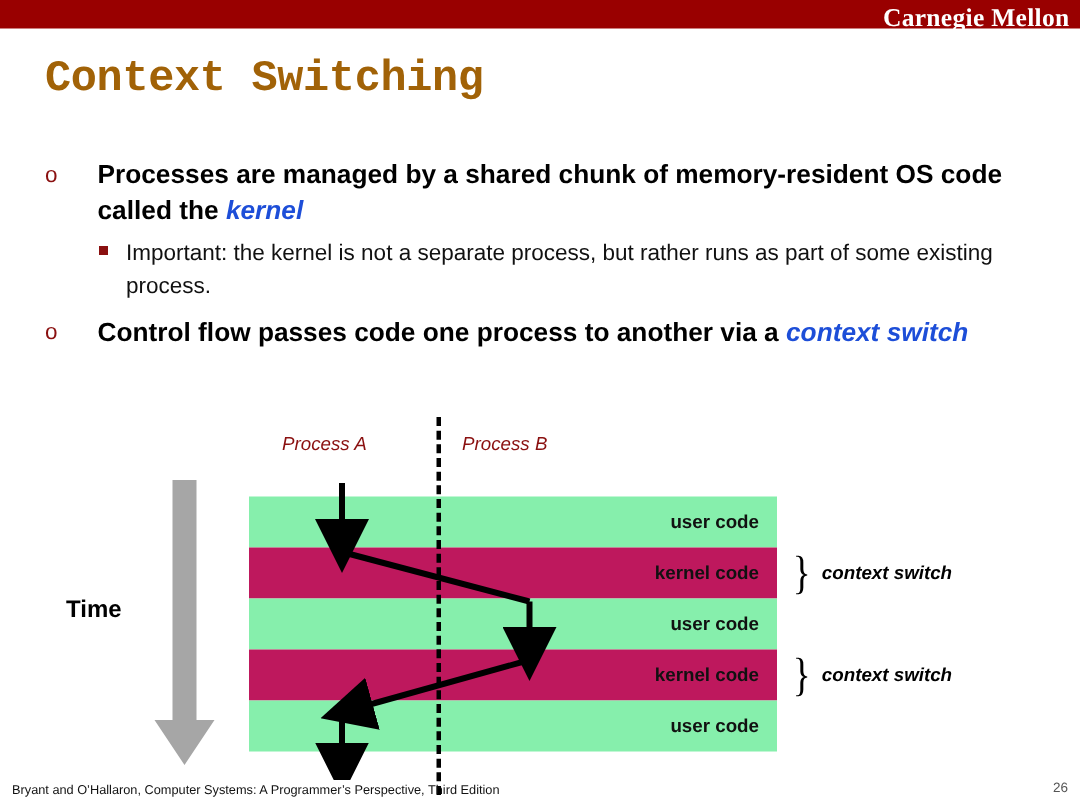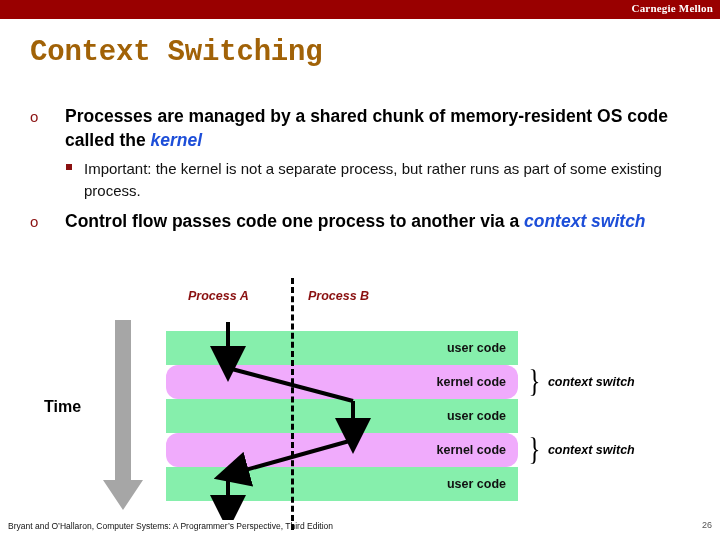--- a/index.html
+++ b/index.html
@@ -20,21 +20,21 @@
   #brand-bar {
     position: absolute;
     left: 0; top: 0;
     width: 720px; height: 19px;
     background: #990000;
   }
   #brand-text {
     position: absolute;
     right: 7px; top: 2px;
     font-family: "Liberation Serif", serif;
-    font-size: 11px;
+    font-size: 17px;
     font-weight: bold;
     color: #ffffff;
     letter-spacing: 0.2px;
     white-space: nowrap;
   }
 
   
   #slide-title {
     position: absolute;
     left: 30px; top: 36px;
@@ -99,21 +99,21 @@
   
   #diagram {
     position: absolute;
     left: 0; top: 270px;
     width: 720px; height: 250px;
   }
 
   .proc-label {
     position: absolute;
     font-size: 12.5px;
-    font-weight: bold;
+    font-weight: normal;
     font-style: italic;
     color: #8a1010;
     white-space: nowrap;
   }
   #proc-a { left: 188px; top: 19px; }
   #proc-b { left: 308px; top: 19px; }
 
   
   #time-label {
     position: absolute;
@@ -129,21 +129,21 @@
   #rows {
     position: absolute;
     left: 166px; top: 61px;
     width: 352px;
   }
   .row {
     height: 34px;
     position: relative;
   }
   .row.user   { background: #86efac; }
-  .row.kernel { background: #f0abfc; border-radius: 12px; }
+  .row.kernel { background: #be185d; }
   .row .rlabel {
     position: absolute;
     right: 12px;
     top: 50%;
     transform: translateY(-50%);
     font-size: 12.5px;
     font-weight: bold;
     color: #111111;
     white-space: nowrap;
   }

